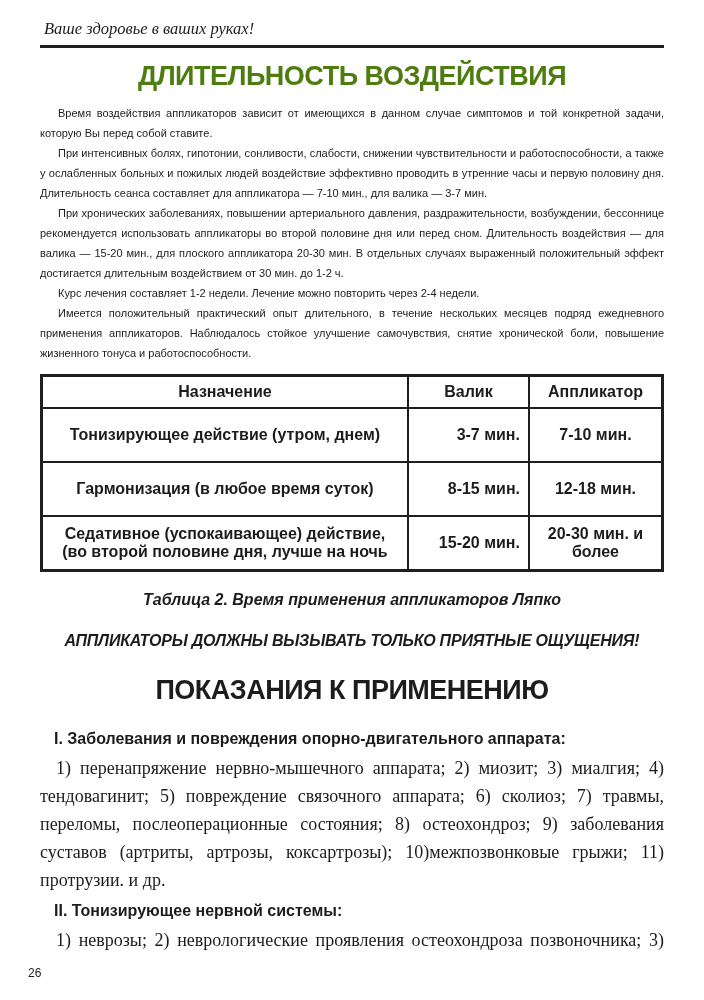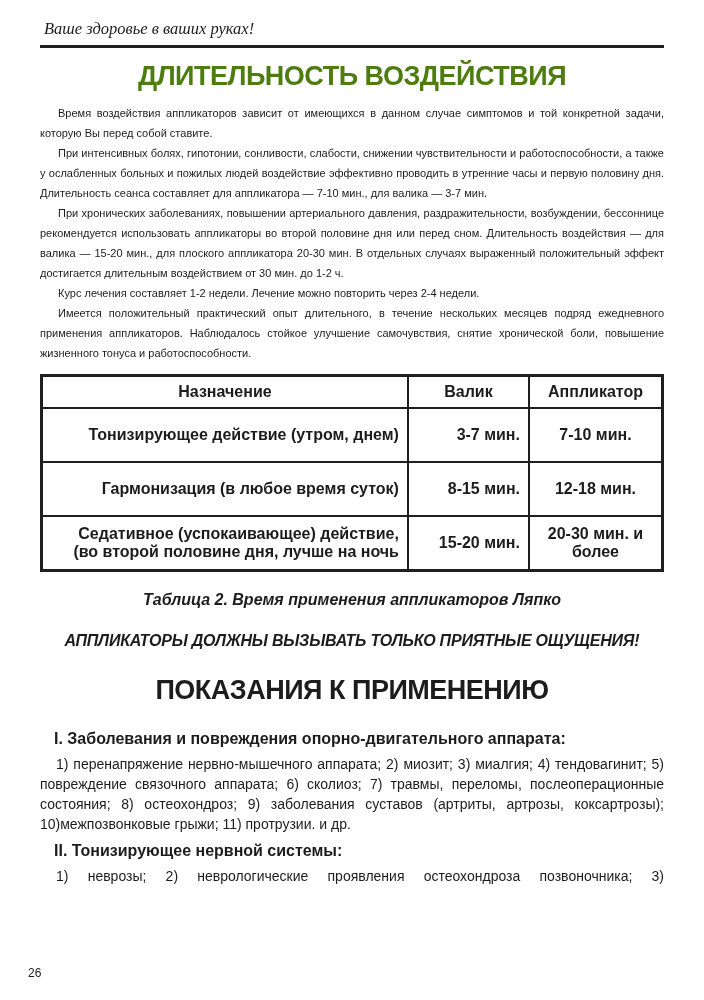--- a/index.html
+++ b/index.html
@@ -51,21 +51,21 @@
     font-size: 16px;
     font-weight: bold;
   }
   table.duration-table th,
   table.duration-table td {
     border: 2px solid #1f1f1f;
     padding: 3px 8px;
   }
   table.duration-table th { height: 24px; text-align: center; }
   table.duration-table td { height: 46px; }
-  td.cell-purpose { text-align: right; width: 59%; }
+  td.cell-purpose { text-align: center; width: 59%; }
   td.cell-time, th.col-time { text-align: right; width: 19.5%; }
   td.cell-time2, th.col-time2 { text-align: center; width: 21.5%; }
   .table-caption {
     margin-top: 19px;
     text-align: center;
     font-size: 16px;
     font-weight: bold;
     font-style: italic;
   }
   .notice-statement {
@@ -86,24 +86,25 @@
   }
   .indication-heading {
     margin: 24px 0 0 0;
     font-size: 16px;
     font-weight: bold;
     text-indent: 14px;
   }
   .indication-heading.second { margin-top: 8px; }
   .indication-text {
     margin: 6px 0 0 0;
-    font-size: 14px;
-    line-height: 20px;
+    font-size: 18px;
+    line-height: 28px;
     text-align: justify;
     text-indent: 16px;
+    font-family: Liberation Serif, serif;
   }
   .indication-text.force-justify { text-align-last: justify; }
   .page-number {
     position: absolute;
     left: 28px;
     bottom: 20px;
     font-size: 12px;
   }
 </style>
 </head>

